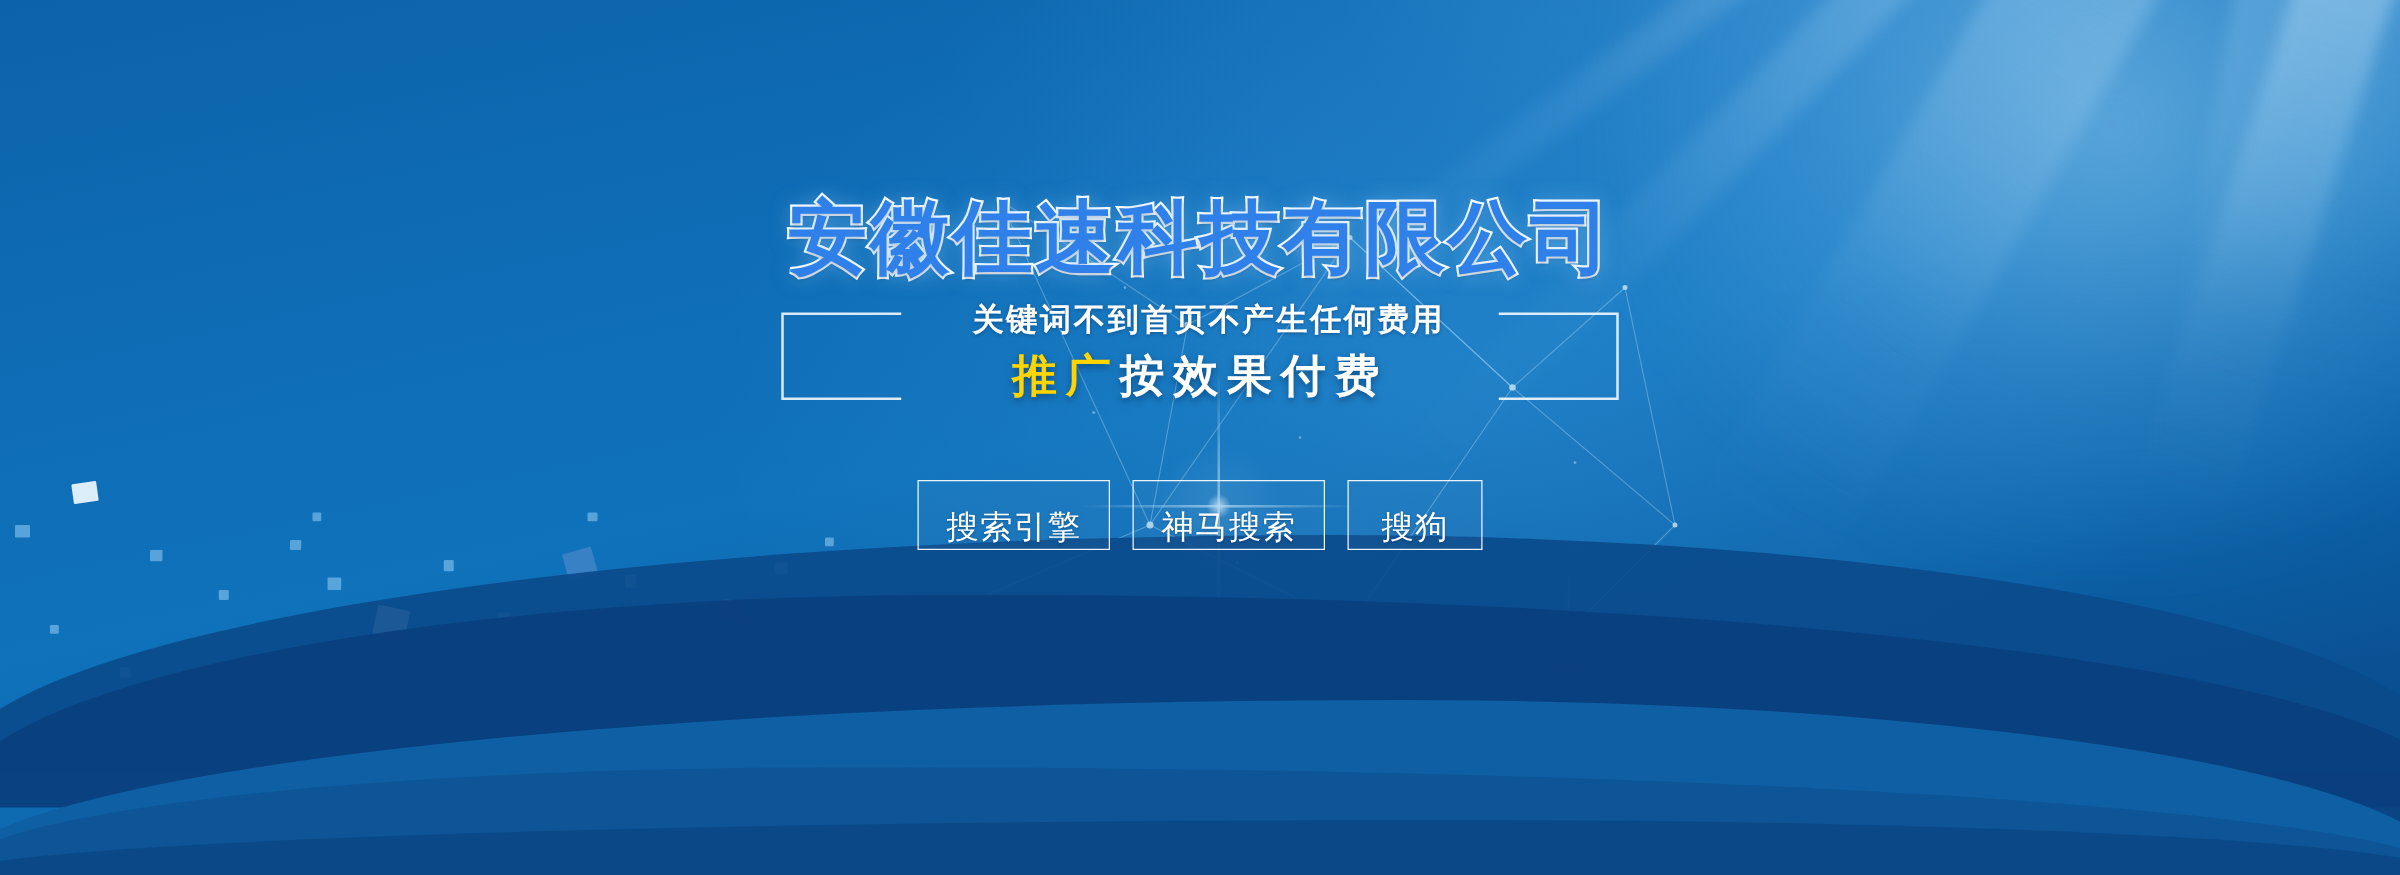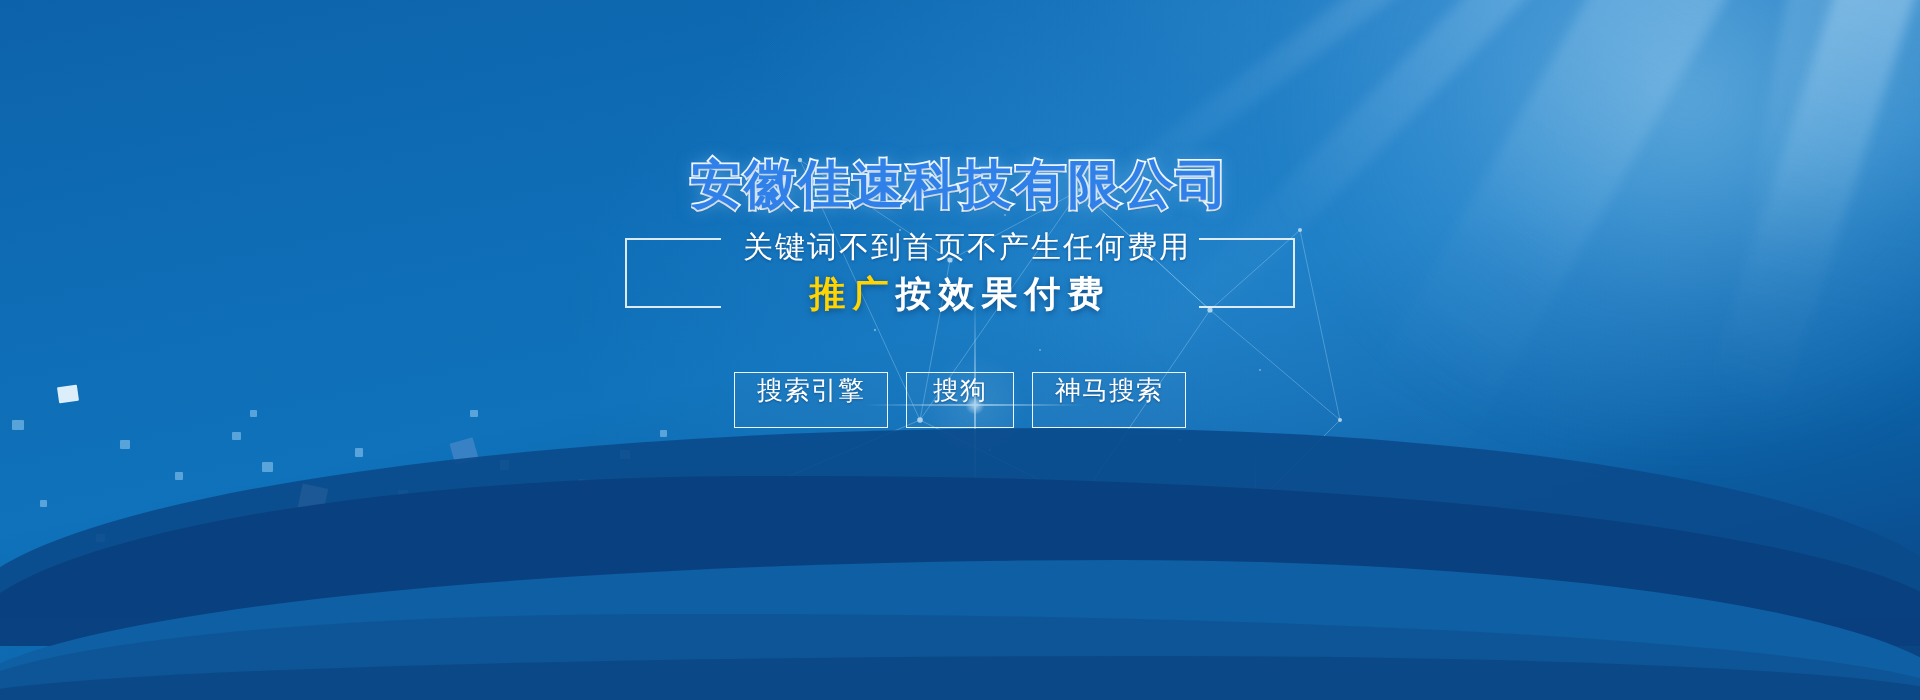--- a/index.html
+++ b/index.html
@@ -77,21 +77,21 @@
 
   
   .content {
     position:absolute; left:0; top:0; width:1920px; height:700px;
     display:flex; flex-direction:column; align-items:center;
   }
 
   
   .main-title {
     margin-top:158px;
-    font-size:52px;
+    font-size:64px;
     font-weight:700;
     letter-spacing:2px;
     line-height:1;
     color:#2f80e8;
     -webkit-text-stroke:3.5px #ffffff;
     paint-order: stroke fill;
     text-shadow:0 0 16px rgba(140,200,255,0.55), 0 2px 3px rgba(0,0,0,0.18);
     white-space:nowrap;
   }
 
@@ -106,22 +106,22 @@
   .bracket {
     position:absolute; top:8px;
     width:96px; height:70px;
     border:2px solid rgba(255,255,255,0.85);
   }
   .bracket.left  { left:-50px;  border-right:none; }
   .bracket.right { right:-50px; border-left:none; }
 
   .promo-sub {
     position:relative;
-    font-size:30px;
-    font-weight:400;
+    font-size:25px;
+    font-weight:700;
     color:#ffffff;
     letter-spacing:2px;
     line-height:1;
     margin-top:2px;
     white-space:nowrap;
     text-shadow:0 1px 3px rgba(0,40,90,0.45);
     margin-left:14px;
   }
   .promo-main {
     position:relative;
@@ -139,21 +139,21 @@
   
   .tags {
     margin-top:30px;
     display:flex;
     gap:18px;
   }
   .tag {
     min-width:108px;
     height:56px;
     padding:0 22px;
-    display:flex; align-items:flex-start; justify-content:center;
+    display:flex; align-items:flex-end; justify-content:center;
     border:1.5px solid rgba(255,255,255,0.92);
     color:#ffffff;
     font-size:26px;
     letter-spacing:1px;
     white-space:nowrap;
     background:rgba(255,255,255,0.03);
     text-shadow:0 1px 2px rgba(0,35,80,0.4);
   }
 </style>
 </head>
@@ -270,21 +270,21 @@
       <div class="promo-main">
         <span class="hi">推广</span><span class="pl">按效果付费</span>
       </div>
     </div>
 
     <div class="tags">
       <div class="tag">
         <span>搜索引擎</span>
       </div>
       <div class="tag">
+        <span>神马搜索</span>
+      </div>
+      <div class="tag">
         <span>搜狗</span>
       </div>
-      <div class="tag">
-        <span>神马搜索</span>
-      </div>
     </div>
 
   </div>
 </div>
 
 </body></html>

